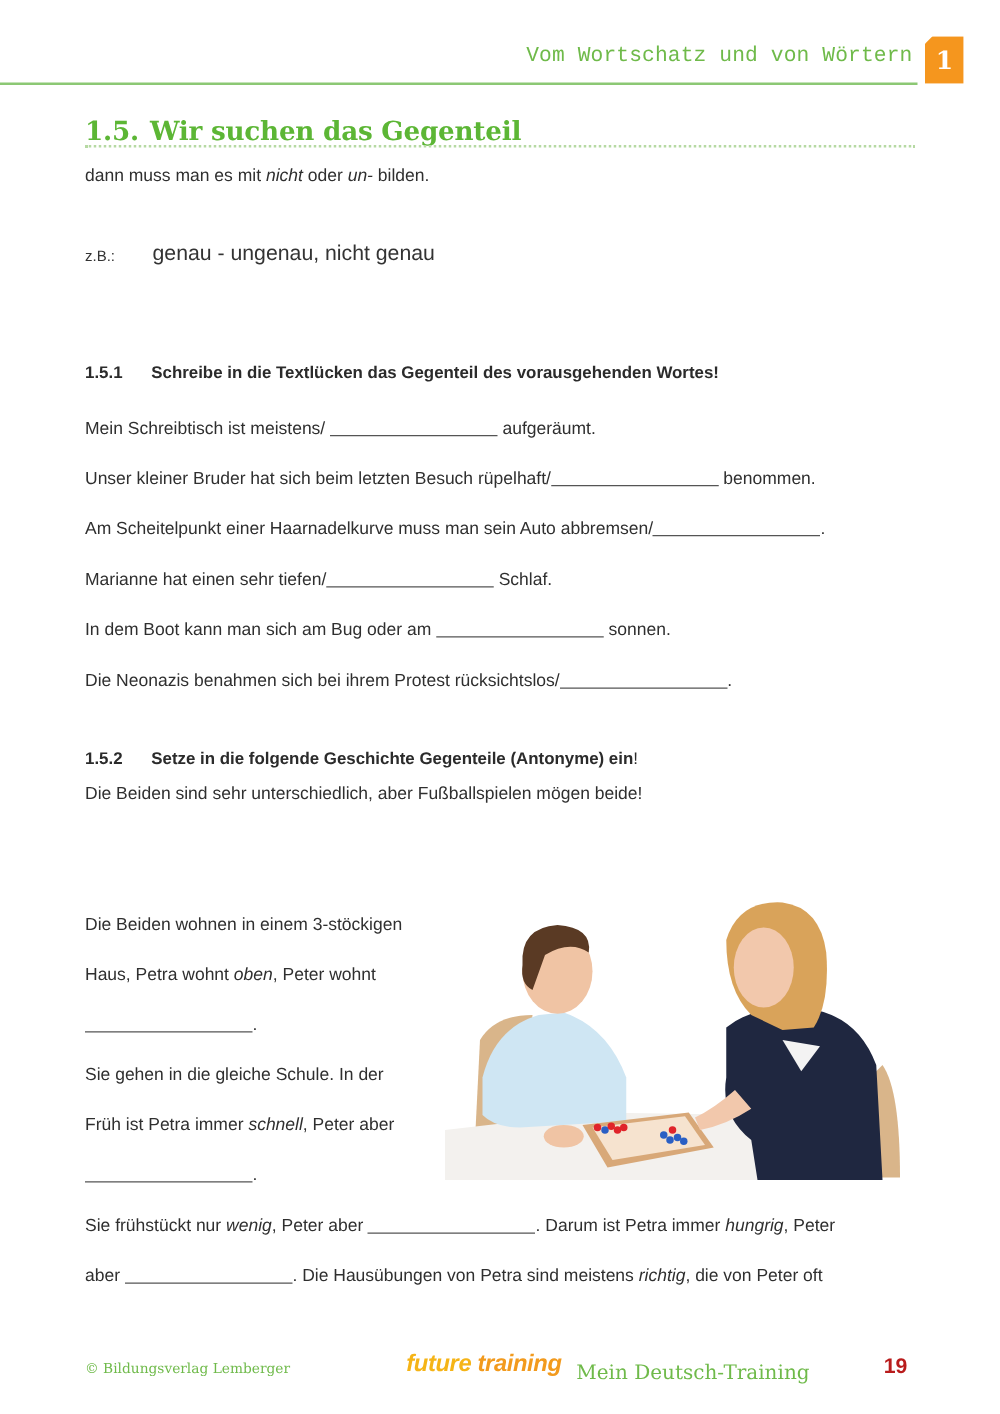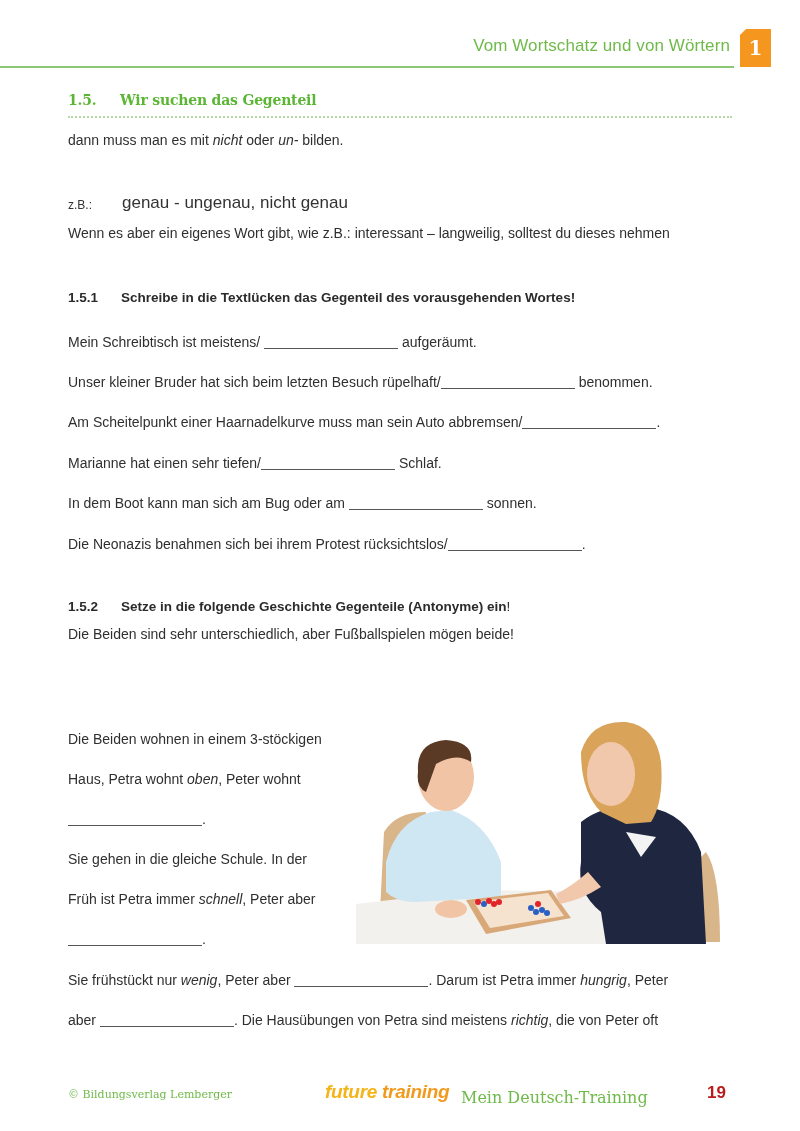--- a/index.html
+++ b/index.html
@@ -1,37 +1,37 @@
 <!DOCTYPE html>
 <html><head>
   <meta charset="utf-8">
   <style>
     * { box-sizing: border-box; margin: 0; padding: 0; }
     html, body { width: 800px; height: 1131px; background: #ffffff; overflow: hidden; }
     body { position: relative; font-family: "Liberation Sans", sans-serif; color: #2b2b2b; }
 
     .header-title {
       position: absolute; top: 36px; right: 70px;
-      font-family: Liberation Sans, sans-serif; font-size: 17px; color: #6fba4a;
+      font-family: Liberation Mono, monospace; font-size: 17px; color: #6fba4a;
       letter-spacing: 0.1px;
     }
     .header-line {
       position: absolute; top: 66px; left: 0; width: 734px; height: 2px; background: #8cc874;
     }
     .chapter-badge {
       position: absolute; top: 29px; left: 740px; width: 31px; height: 38px;
       background: #f5961e; color: #ffffff;
       font-family: "DejaVu Serif", serif; font-weight: bold; font-size: 20px;
       display: flex; align-items: center; justify-content: center;
       clip-path: polygon(6px 0, 100% 0, 100% 100%, 0 100%, 0 6px);
     }
 
     .section-title {
       position: absolute; top: 92px; left: 68px;
-      font-family: "DejaVu Serif", serif; font-weight: bold; font-size: 14px; color: #5cb635;
+      font-family: "DejaVu Serif", serif; font-weight: bold; font-size: 21px; color: #5cb635;
       letter-spacing: -0.2px;
     }
     .section-title .num { display: inline-block; width: 52px; }
     .dotted-rule {
       position: absolute; top: 116px; left: 68px; width: 664px; height: 0;
       border-top: 2px dotted #b6d9a3;
     }
 
     .p { position: absolute; left: 68px; font-size: 14px; line-height: 21px; color: #2f2f2f; }
     .p b { font-weight: bold; }
@@ -87,21 +87,20 @@
 <div class="dotted-rule"></div>
 
 <div class="p" style="top:130px;">
   <div><span>dann muss man es mit </span><i>nicht</i><span> oder </span><i>un-</i><span> bilden.</span></div>
 </div>
 
 <div class="eg-label">z.B.:</div>
 <div class="eg-text">genau - ungenau, nicht genau</div>
 
 <div class="p" style="top:223px;">
-  <div>Wenn es aber ein eigenes Wort gibt, wie z.B.: interessant – langweilig, solltest du dieses nehmen</div>
 </div>
 
 <div class="task-head" style="top:290px;">
   <span class="num">1.5.1</span><span>Schreibe in die Textlücken das Gegenteil des vorausgehenden Wortes!</span>
 </div>
 
 <div class="p" style="top:332px;">
   <span>Mein Schreibtisch ist meistens/ </span><span class="blank"></span><span> aufgeräumt.</span>
 </div>
 <div class="p" style="top:372px;">

